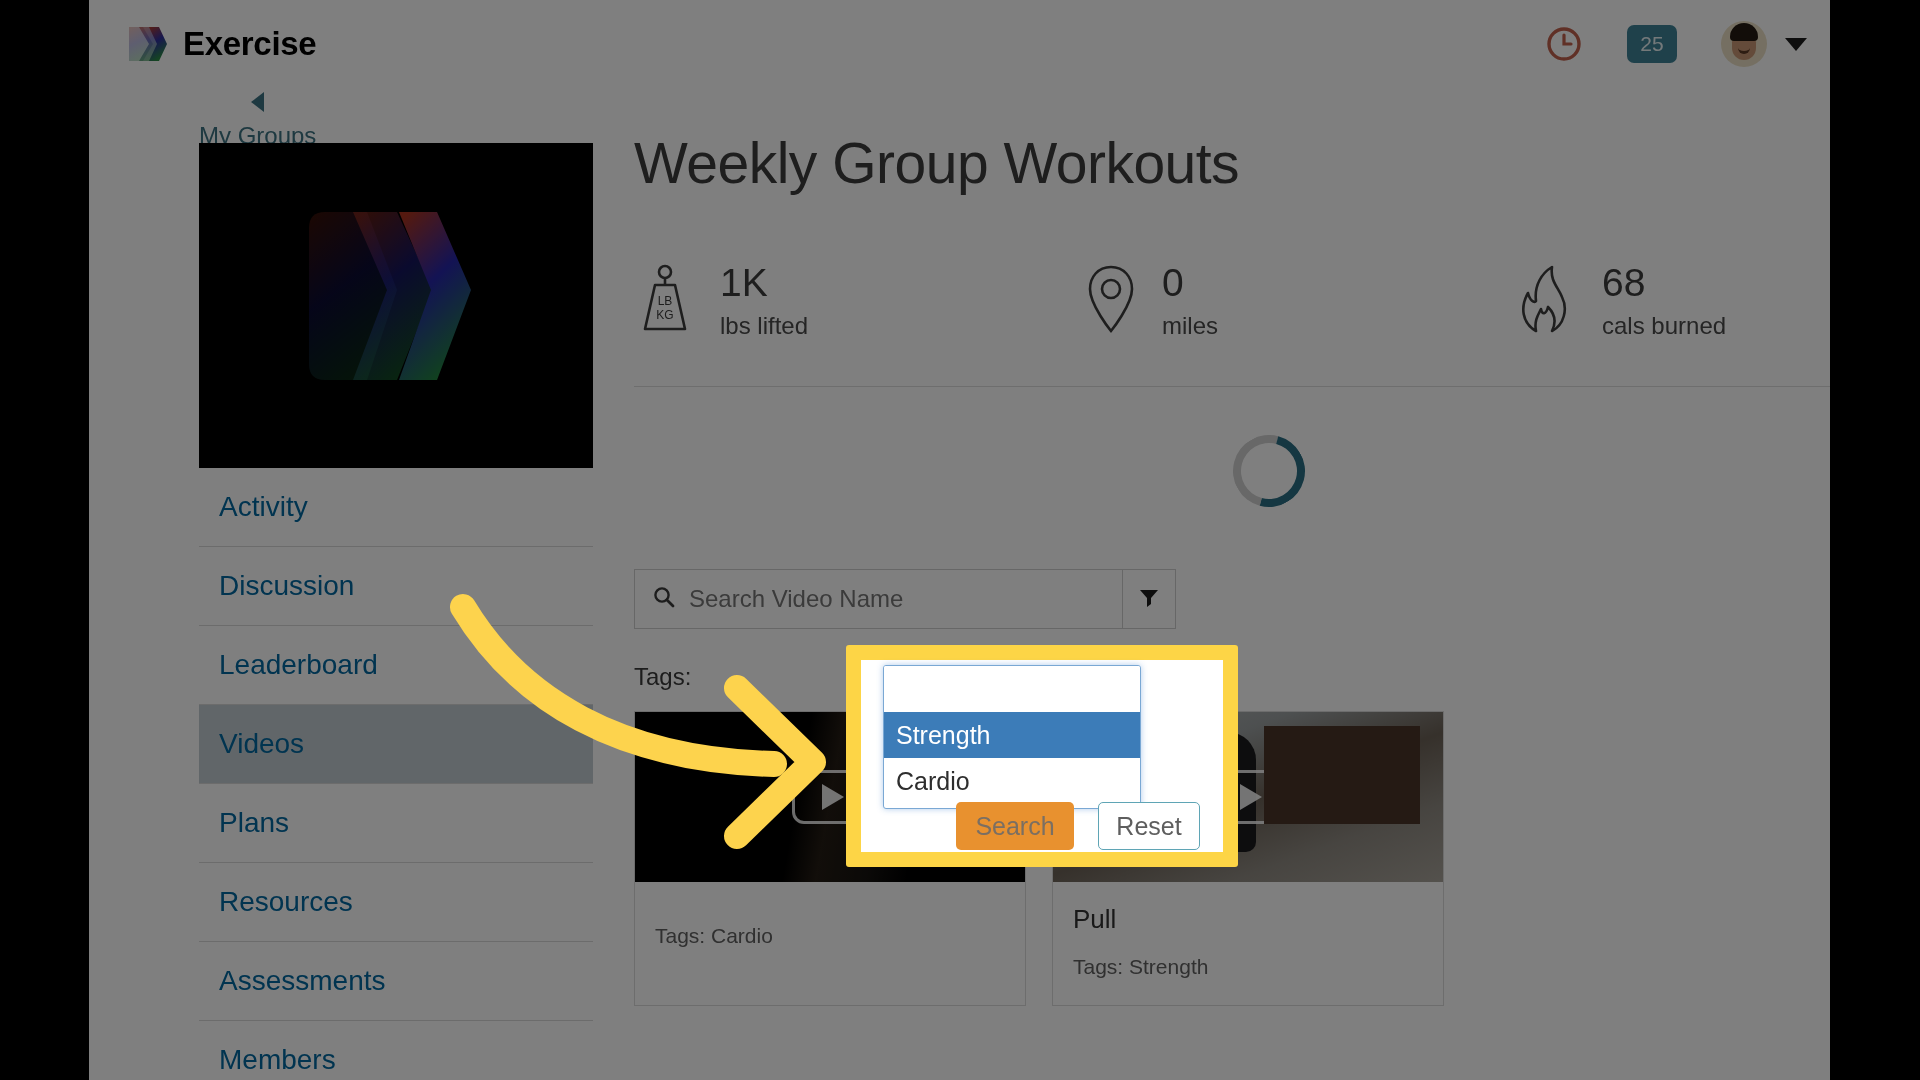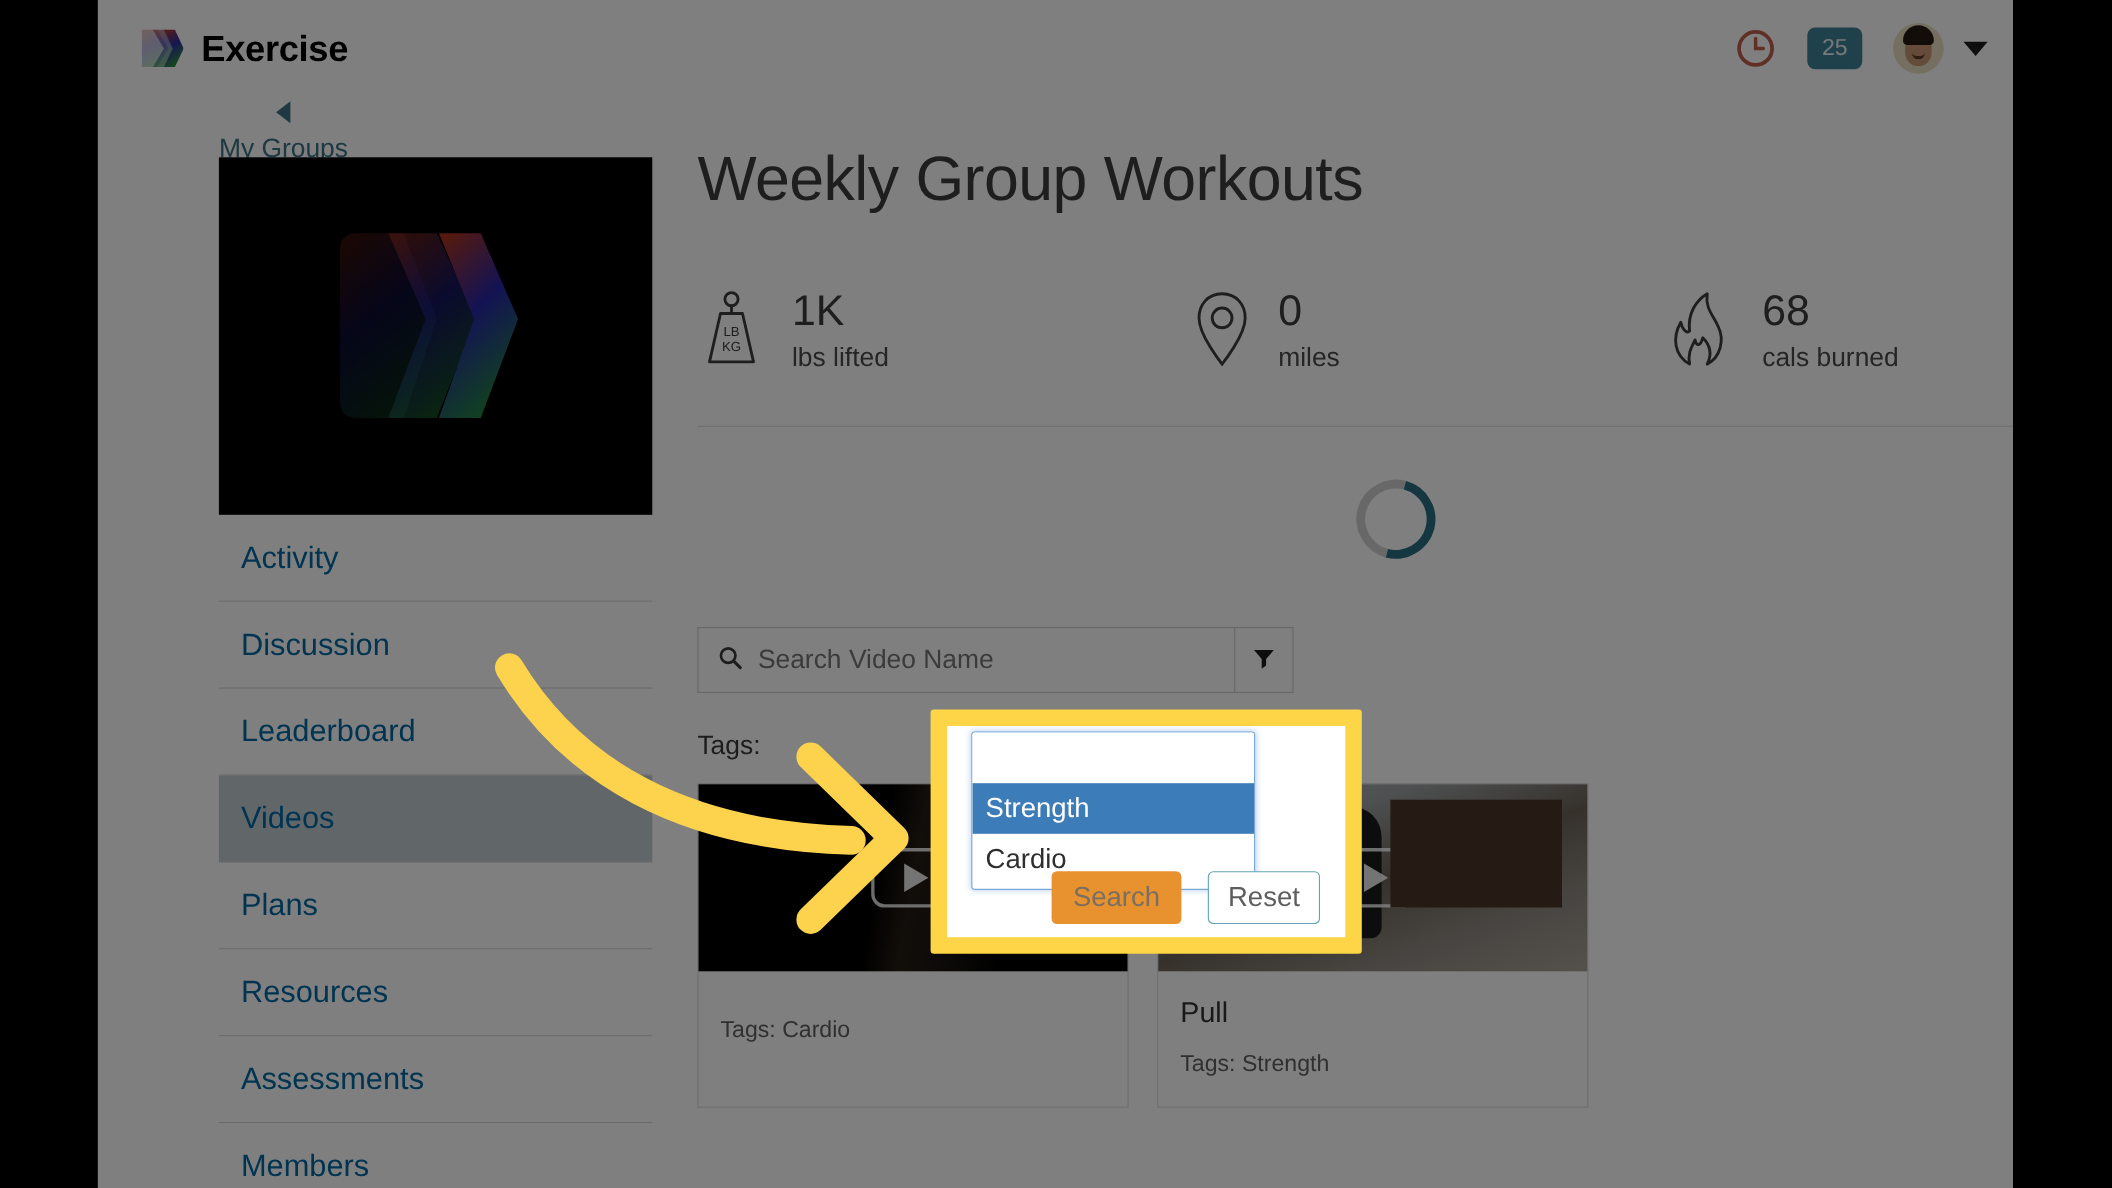--- a/index.html
+++ b/index.html
@@ -45,21 +45,21 @@
     position: relative;
     overflow: hidden;
   }
   .brand-logo svg { display:block; }
   .brand-name {
     font-size: 33px; font-weight: 700; color: #000;
     letter-spacing: -0.3px;
   }
   .topbar-right {
     margin-left: auto;
-    display: flex; align-items: center; gap: 28px;
+    display: flex; align-items: center; gap: 44px;
   }
   .clock-icon { width: 38px; height: 38px; }
   .badge-pill {
     background: #3f8296;
     color: #e8f2f5;
     border-radius: 7px;
     min-width: 50px; height: 38px;
     display:flex; align-items:center; justify-content:center;
     font-size: 21px;
   }
@@ -266,21 +266,21 @@
     overflow: hidden;
   }
   .tag-blank { height: 46px; background:#fff; }
   .tag-opt {
     height: 46px; display:flex; align-items:center;
     padding-left: 12px;
     font-size: 25px; color: #2e2e2e;
   }
   .tag-opt.selected { background: #3c7cb8; color: #fff; }
   .popup-actions {
-    position:absolute; left: 95px; bottom: 12px;
+    position:absolute; left: 95px; bottom: 2px;
     display:flex; align-items:center; gap: 24px;
   }
   .btn-search {
     background: #e8912f; color: #7a6f63;
     border: none; border-radius: 5px;
     width: 118px; height: 48px;
     font-size: 25px;
     font-family: "Liberation Sans", sans-serif;
   }
   .btn-reset {

